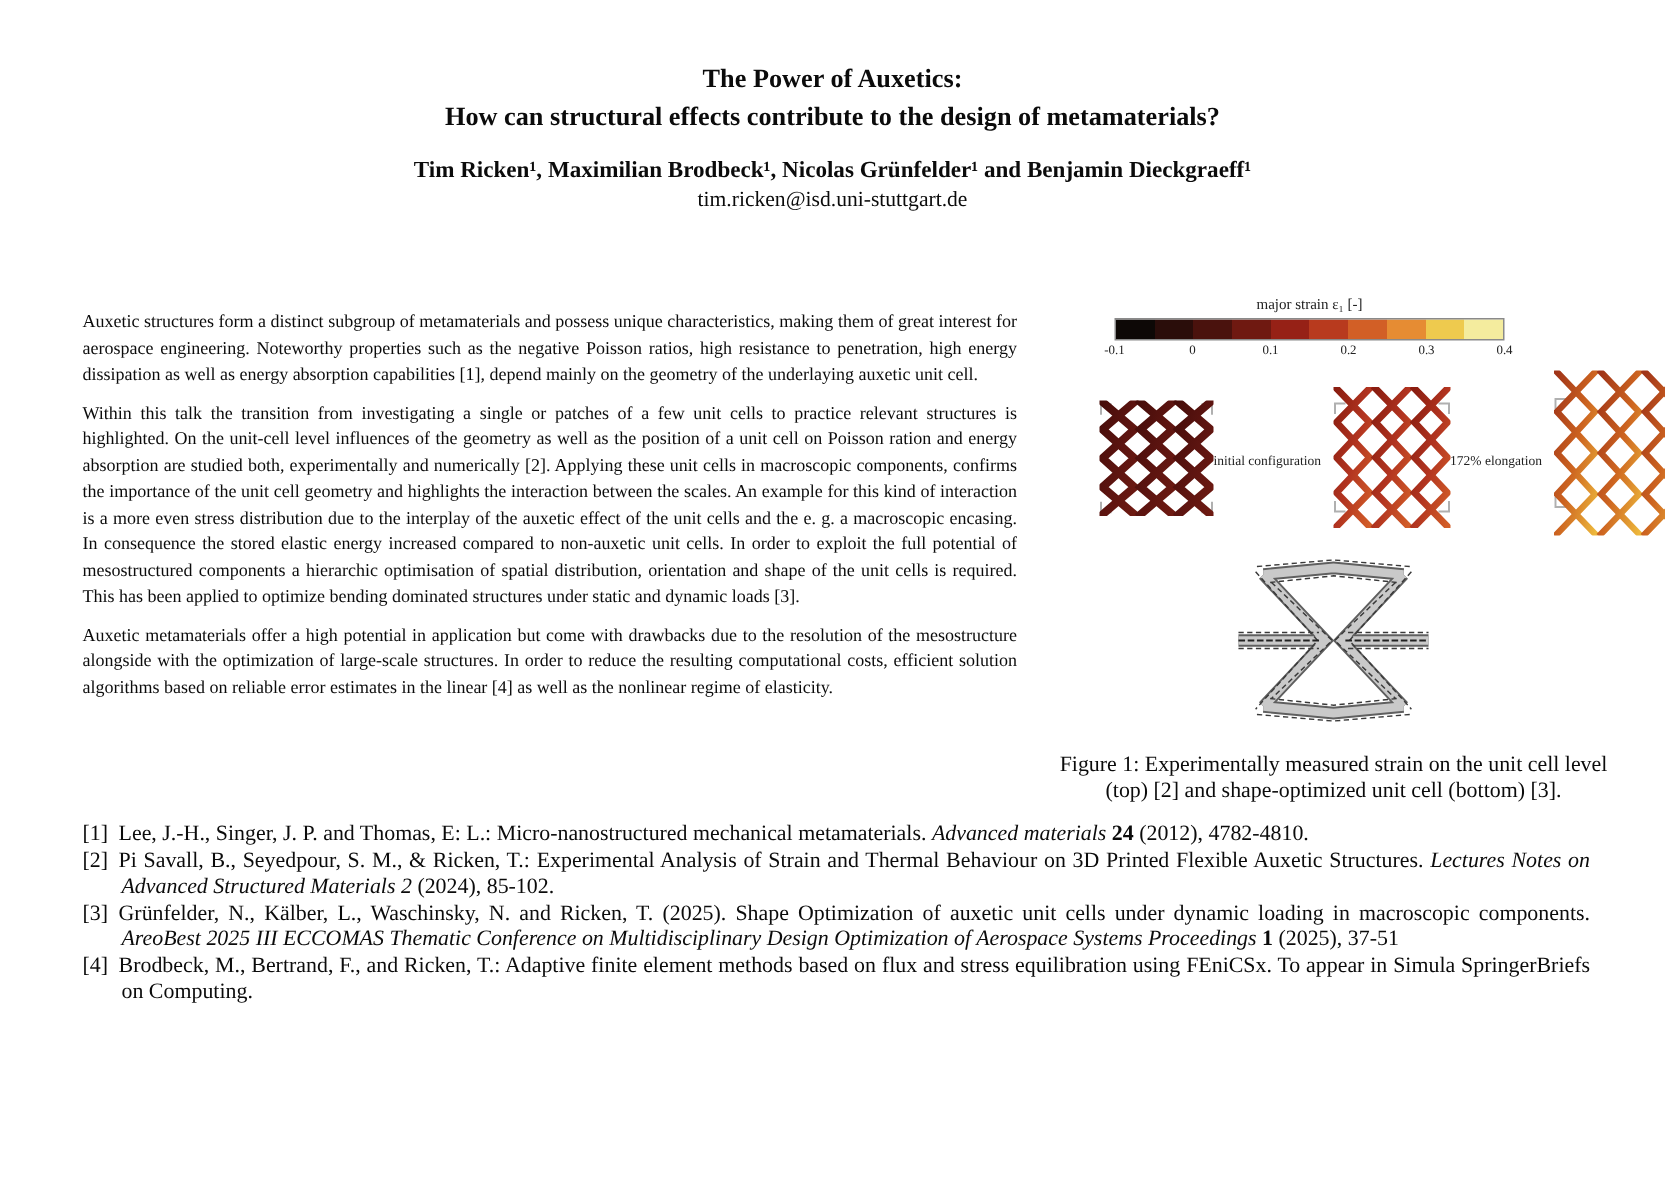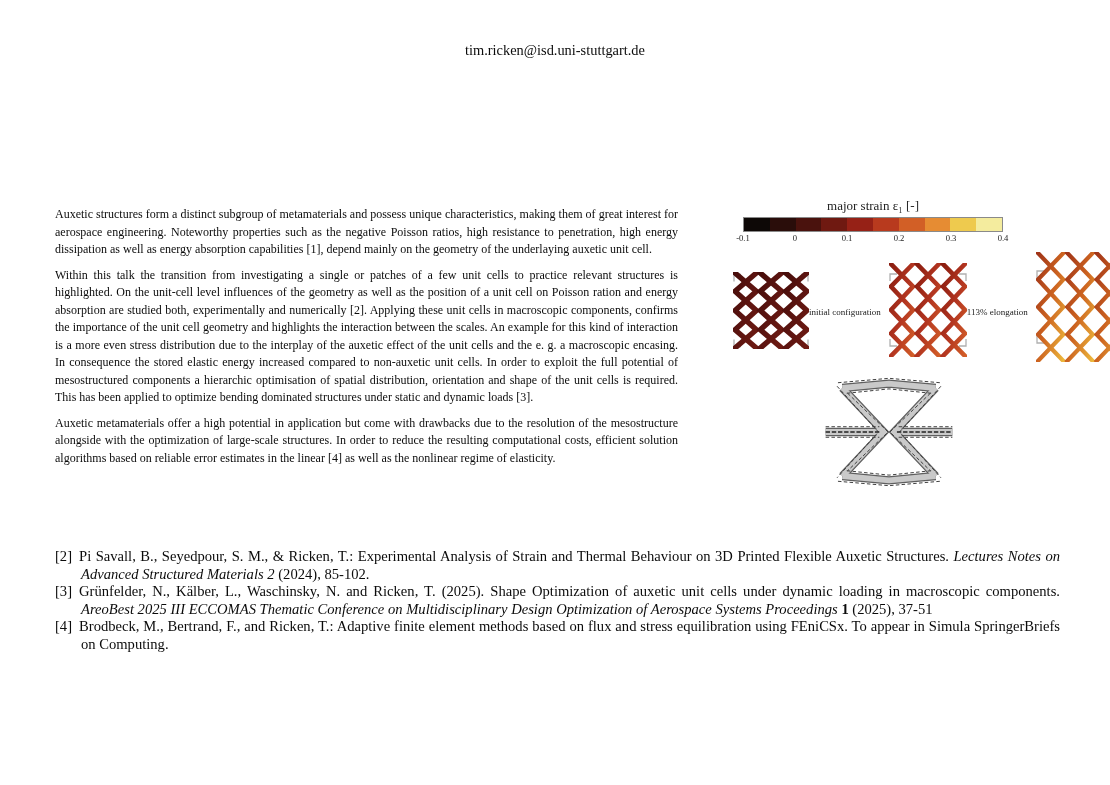--- a/index.html
+++ b/index.html
@@ -13,21 +13,21 @@
   .affiliation{font-size:14.4px;margin-top:19px;line-height:1.4;}
   .email{font-size:14.4px;line-height:1.4;}
 
   .col-left{position:absolute;left:55px;top:206px;width:623px;}
   .col-left p{
     margin:0 0 8px 0;font-size:12px;line-height:17.5px;text-align:justify;
   }
 
   .col-right{position:absolute;left:703px;top:198px;width:372px;}
   .colorbar-block{width:260px;margin-left:40px;}
-  .cbar-title{font-size:13px;text-align:center;margin-bottom:3px;color:#222;}
+  .cbar-title{font-size:10px;text-align:center;margin-bottom:3px;color:#222;}
   .cbar{height:13px;border:1px solid #8a8a8a;}
   .cbar-ticks{position:relative;height:11px;font-size:8.6px;color:#222;}
   .cbar-tick{position:absolute;top:1px;transform:translateX(-50%);white-space:nowrap;}
 
   .lattice-row{
     margin-top:9px;margin-left:30px;width:268px;
     display:flex;gap:8px;align-items:flex-end;justify-content:space-between;
   }
   .lattice{display:flex;flex-direction:row;align-items:center;}
   .lattice-label{font-size:9px;margin-top:3px;white-space:nowrap;color:#222;}
@@ -44,20 +44,25 @@
     padding-left:26px;text-indent:-26px;margin:0;
   }
   .ref-label{margin-right:7px;}
   .it{font-style:italic;}
   .bd{font-weight:bold;}
 </style>
 </head>
 <body>
 
 <header class="page-header">
+  <h1 class="paper-title">
+    <span>The Power of Auxetics:</span><br>
+    <span>How can structural effects contribute to the design of metamaterials?</span>
+  </h1>
+  <div class="authors">Tim Ricken¹, Maximilian Brodbeck¹, Nicolas Grünfelder¹ and Benjamin Dieckgraeff¹</div>
   <div class="email">tim.ricken@isd.uni-stuttgart.de</div>
 </header>
 
 <section class="col-left">
   <p>Auxetic structures form a distinct subgroup of metamaterials and possess unique characteristics, making them of great interest for aerospace engineering. Noteworthy properties such as the negative Poisson ratios, high resistance to penetration, high energy dissipation as well as energy absorption capabilities [1], depend mainly on the geometry of the underlaying auxetic unit cell.</p>
   <p>Within this talk the transition from investigating a single or patches of a few unit cells to practice relevant structures is highlighted. On the unit-cell level influences of the geometry as well as the position of a unit cell on Poisson ration and energy absorption are studied both, experimentally and numerically [2]. Applying these unit cells in macroscopic components, confirms the importance of the unit cell geometry and highlights the interaction between the scales. An example for this kind of interaction is a more even stress distribution due to the interplay of the auxetic effect of the unit cells and the e. g. a macroscopic encasing. In consequence the stored elastic energy increased compared to non-auxetic unit cells. In order to exploit the full potential of mesostructured components a hierarchic optimisation of spatial distribution, orientation and shape of the unit cells is required. This has been applied to optimize bending dominated structures under static and dynamic loads [3].</p>
   <p>Auxetic metamaterials offer a high potential in application but come with drawbacks due to the resolution of the mesostructure alongside with the optimization of large-scale structures. In order to reduce the resulting computational costs, efficient solution algorithms based on reliable error estimates in the linear [4] as well as the nonlinear regime of elasticity.</p>
 </section>
 
 <figure class="col-right" style="margin:0;">
@@ -126,21 +131,21 @@
             <path d="M 1,58.75 H 77"></path>
             <path d="M 1,82.25 H 77"></path>
             <path d="M 2,1 L 24,23.5 L 2,47 L 24,70.5 L 2,93"></path>
             <path d="M 24,1 L 2,23.5 L 24,47 L 2,70.5 L 24,93"></path>
             <path d="M 28,1 L 50,23.5 L 28,47 L 50,70.5 L 28,93"></path>
             <path d="M 50,1 L 28,23.5 L 50,47 L 28,70.5 L 50,93"></path>
             <path d="M 54,1 L 76,23.5 L 54,47 L 76,70.5 L 54,93"></path>
             <path d="M 76,1 L 54,23.5 L 76,47 L 54,70.5 L 76,93"></path>
           </g>
         </svg>
-        <div class="lattice-label">113% elongation</div>
+        <div class="lattice-label">172% elongation</div>
       </div>
       <div class="lattice" style="margin-bottom: 0px;">
         <svg width="88" height="110" viewBox="0 0 88 110">
           <defs>
             <linearGradient id="lg2" x1="0" y1="0" x2="1" y2="1">
               <stop offset="0" stop-color="#a03418"></stop>
               <stop offset="0.5" stop-color="#cd6420"></stop>
               <stop offset="1" stop-color="#edb83c"></stop>
             </linearGradient>
           </defs>
@@ -199,21 +204,23 @@
         <path d="M 86,56 L 147,56"></path>
         <path d="M 86,68 L 147,68"></path>
       </g>
       <g stroke="#222" stroke-width="1.6" fill="none" stroke-dasharray="5 2">
         <path d="M 3,62 L 66,62"></path>
         <path d="M 84,62 L 147,62"></path>
       </g>
     </svg>
   </div>
 
+  <figcaption class="figure-caption">Figure 1: Experimentally measured strain on the unit cell level (top) [2] and shape-optimized unit cell (bottom) [3].</figcaption>
 </figure>
 
 <section class="references">
   <div>
+      <div class="ref"><span class="ref-label">[1]</span><span>Lee, J.-H., Singer, J. P. and Thomas, E: L.: Micro-nanostructured mechanical metamaterials. </span><span class="it">Advanced materials </span><span class="bd">24</span><span> (2012), 4782-4810.</span></div>
       <div class="ref"><span class="ref-label">[2]</span><span>Pi Savall, B., Seyedpour, S. M., &amp; Ricken, T.: Experimental Analysis of Strain and Thermal Behaviour on 3D Printed Flexible Auxetic Structures. </span><span class="it">Lectures Notes on Advanced Structured Materials 2 </span><span>(2024), 85-102.</span></div>
       <div class="ref"><span class="ref-label">[3]</span><span>Grünfelder, N., Kälber, L., Waschinsky, N. and Ricken, T. (2025). Shape Optimization of auxetic unit cells under dynamic loading in macroscopic components. </span><span class="it">AreoBest 2025 III ECCOMAS Thematic Conference on Multidisciplinary Design Optimization of Aerospace Systems Proceedings </span><span class="bd">1</span><span> (2025), 37-51</span></div>
       <div class="ref"><span class="ref-label">[4]</span><span>Brodbeck, M., Bertrand, F., and Ricken, T.: Adaptive finite element methods based on flux and stress equilibration using FEniCSx. To appear in Simula SpringerBriefs on Computing.</span></div>
     </div>
 </section>
 
 </body></html>

